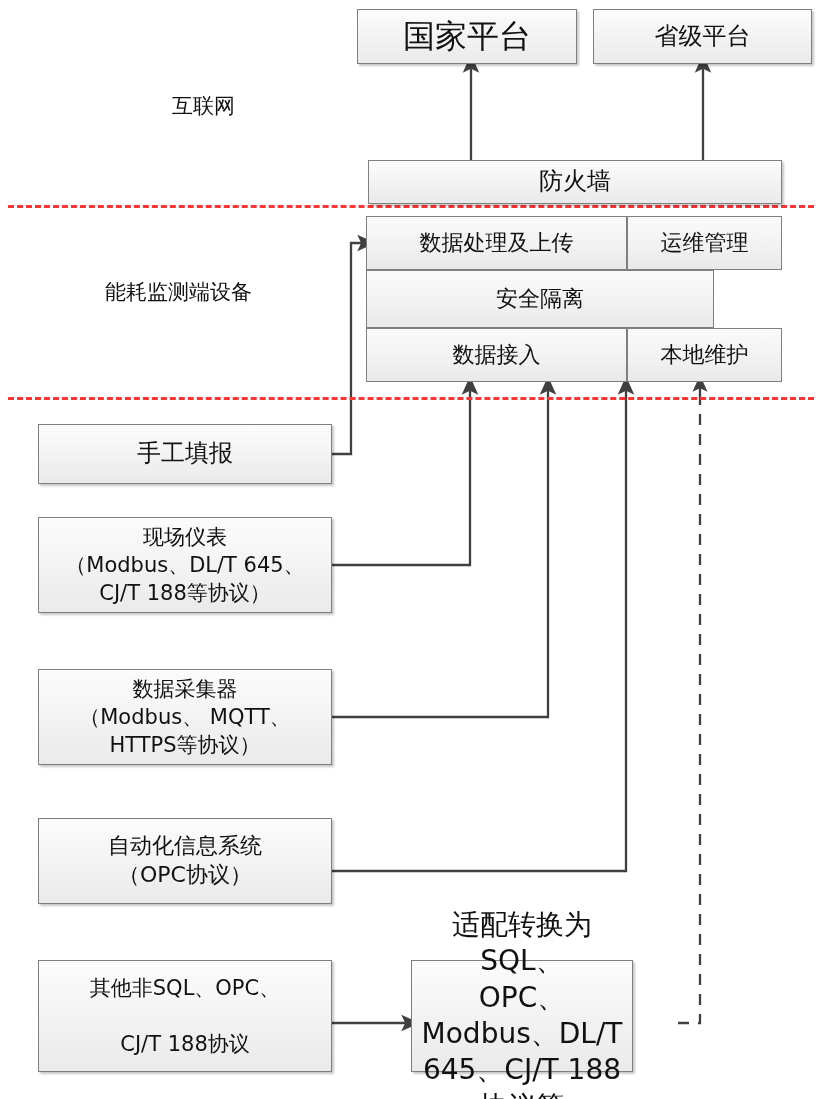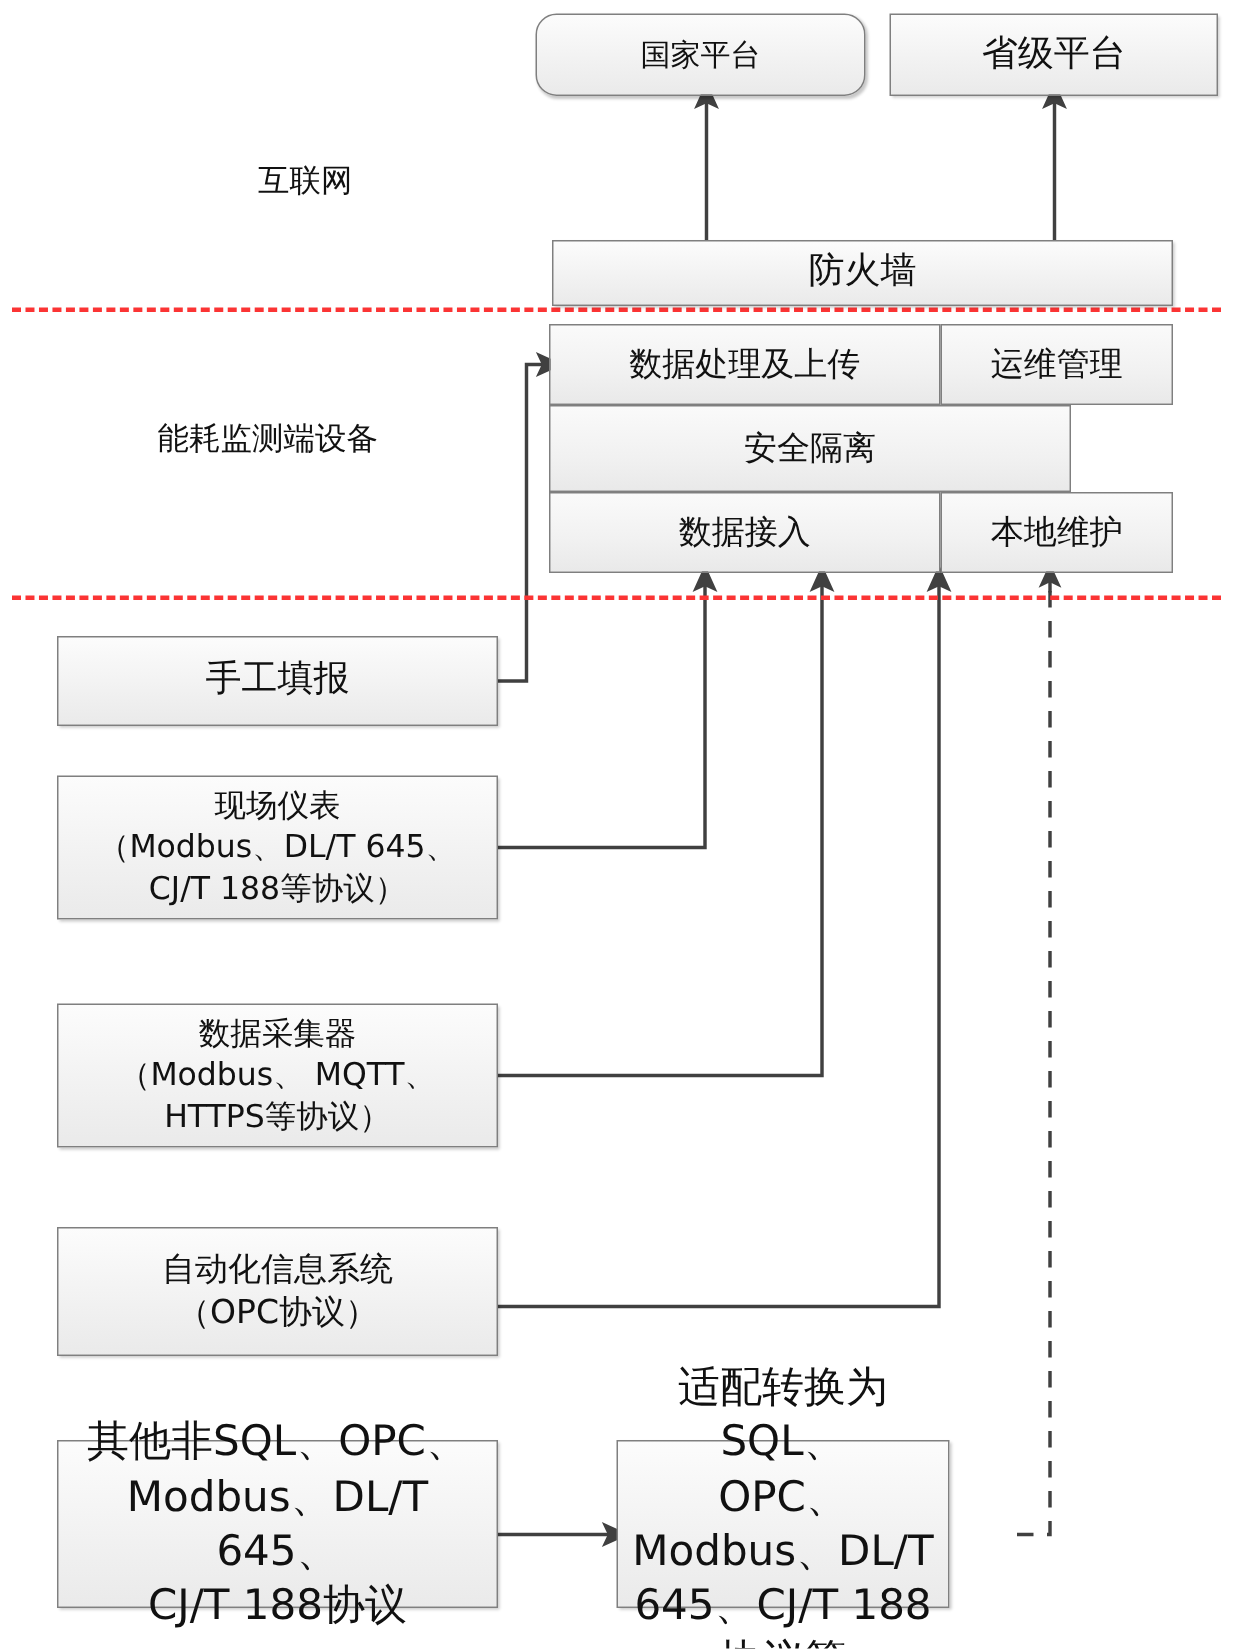--- a/index.html
+++ b/index.html
@@ -64,24 +64,24 @@
       <path d="M678,1023 L700,1023 L700,390"></path>
     </g>
     <g stroke="#404040" stroke-width="2.3" fill="none">
       <path d="M700,395 L700,384" marker-end="url(#ahs)"></path>
     </g>
   </svg>
 
   <div class="redline" style="left:8px;top:205px;width:806px;"></div>
   <div class="redline" style="left:8px;top:397px;width:806px;"></div>
 
-  <div class="band" style="left:172px;top:106px;">互联网</div>
+  <div class="band" style="left:172px;top:92px;">互联网</div>
   <div class="band" style="left:105px;top:278px;">能耗监测端设备</div>
 
-  <div class="node cjk" style="left:357px;top:9px;width:220px;height:55px;font-size:20px;border-radius:14px;">
+  <div class="node cjk" style="left:357px;top:9px;width:220px;height:55px;font-size:32px;">
     <span class="txt">国家平台</span>
   </div>
   <div class="node cjk" style="left:593px;top:9px;width:219px;height:55px;font-size:24px;">
     <span class="txt">省级平台</span>
   </div>
 
   <div class="node cjk" style="left:368px;top:160px;width:414px;height:44px;font-size:24px;">
     <span class="txt">防火墙</span>
   </div>
 
@@ -123,24 +123,24 @@
     </span>
   </div>
 
   <div class="node" style="left:38px;top:818px;width:294px;height:86px;font-size:22px;">
     <span class="txt">
       <span class="cjk">自动化信息系统</span><br>
       <span class="mix">（OPC协议）</span>
     </span>
   </div>
 
-  <div class="node" style="left:38px;top:960px;width:294px;height:112px;font-size:28px;">
+  <div class="node" style="left:38px;top:960px;width:294px;height:112px;font-size:21px;">
     <span class="txt">
       <span class="mix">其他非SQL、OPC、</span><br>
-      <span class="mix">Modbus、DL/T 645、</span><br>
+      <br>
       <span class="mix">CJ/T 188协议</span>
     </span>
   </div>
 
   <div class="node" style="left:411px;top:960px;width:222px;height:112px;font-size:28px;">
     <span class="txt">
       <span class="mix">适配转换为SQL、</span><br>
       <span class="mix">OPC、Modbus、DL/T</span><br>
       <span class="mix">645、CJ/T 188协议等</span>
     </span>

